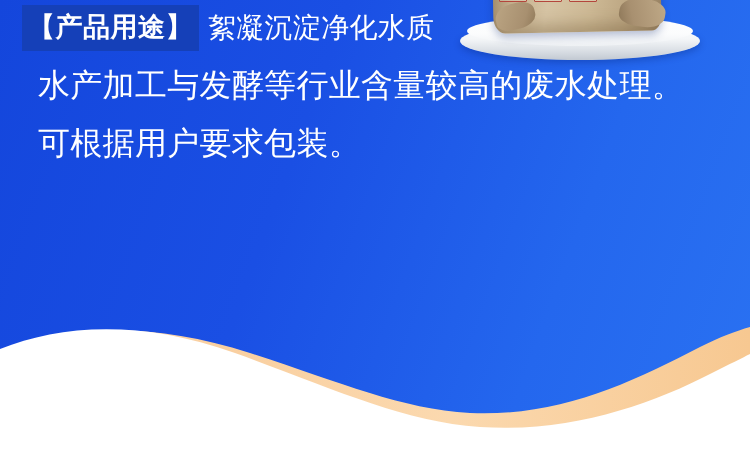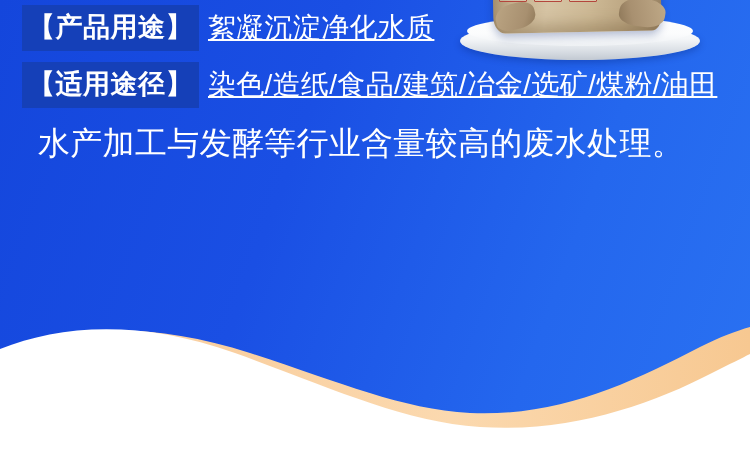--- a/index.html
+++ b/index.html
@@ -127,21 +127,20 @@
     line-height: 1;
     padding: 9px 6px 10px 6px;
     margin-right: 9px;
     flex: none;
   }
   .body-text {
     color: #ffffff;
     font-size: 28px;
     line-height: 1;
     letter-spacing: 0.3px;
-    text-decoration: underline;
   }
   .cont {
     color: #ffffff;
     font-size: 32px;
     line-height: 1;
     letter-spacing: 0.3px;
     padding-left: 16px;
   }
 </style>
 </head>
@@ -195,30 +194,29 @@
     </div>
   </div>
 
   <div class="lines">
 
     <div class="line r1">
       <span class="tag">【产品用途】</span>
       <span class="body-text">絮凝沉淀净化水质</span>
     </div>
 
-    <div class="line">
-      <span class="tag">【适用途径】</span>
-      <span class="body-text">染色/造纸/食品/建筑/冶金/选矿/煤粉/油田</span>
-    </div>
 
     <div class="line">
       <span class="cont">水产加工与发酵等行业含量较高的废水处理。</span>
     </div>
 
 
+    <div class="line">
+      <span class="cont">可根据用户要求包装。</span>
+    </div>
 
   </div>
 
   <svg class="waves" viewBox="0 0 750 160" preserveAspectRatio="none">
     <defs>
       <linearGradient id="orangeGrad" x1="0" y1="0" x2="1" y2="0">
         <stop offset="0%" stop-color="#fbdcb8"></stop>
         <stop offset="30%" stop-color="#f9cfa0"></stop>
         <stop offset="60%" stop-color="#fbd9af"></stop>
         <stop offset="100%" stop-color="#f7c891"></stop>

